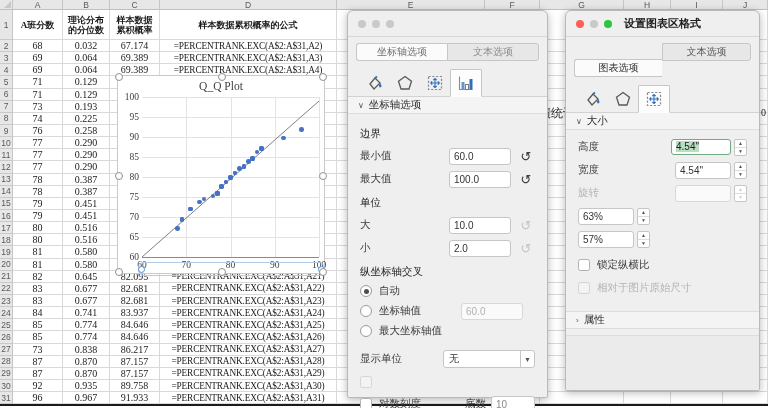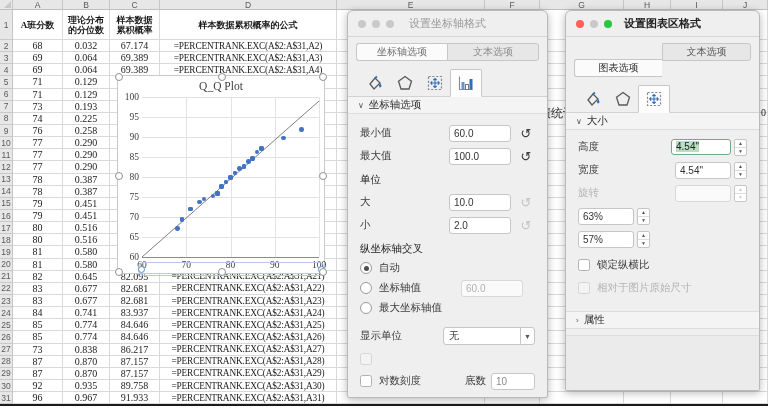--- a/index.html
+++ b/index.html
@@ -535,21 +535,20 @@
     <div class="handle" style="right:-3px;bottom:-3px;"></div>
   </div>
 
   <div class="panel" style="left:347px;top:10px;width:201px;height:388px;z-index:3;">
     <div class="titlebar">
       <div class="lights">
         <div class="light" style="background:#c9c9c9;"></div>
         <div class="light" style="background:#c9c9c9;"></div>
         <div class="light" style="background:#c9c9c9;"></div>
       </div>
-      <div class="ptitle" style="color:#9b9b9b;">设置坐标轴格式</div>
     </div>
     <div class="tabs">
       <div class="tab sel" style="color:#6f6f6f;">坐标轴选项</div>
       <div class="tab" style="color:#8a8a8a;">文本选项</div>
     </div>
     <div class="iconrow">
       <div class="icw">
         <svg width="18" height="18" viewBox="0 0 18 18">
             <path d="M4 10 L9 4 L14 9 L8 15 Z" fill="none" stroke="#5a5a5a" stroke-width="1.3"></path>
             <path d="M14 9 C15.5 11 16 12 15 13 C14 14 12.8 13 13 11.5 Z" fill="#2e6fbb"></path>
@@ -574,20 +573,21 @@
             <rect x="8.5" y="10.5" width="3" height="5" fill="none" stroke="#7a7a7a" stroke-width="1"></rect>
             <rect x="12.5" y="5" width="3" height="10.5" fill="#2e6fbb"></rect>
           </svg>
       </div>
     </div>
     <div class="sechdr">
       <span class="chev">∨</span>
       <span>坐标轴选项</span>
     </div>
     <div class="pbody">
+      <div class="group">边界</div>
       <div class="prow">
         <span class="plabel">最小值</span>
         <span class="inp">60.0</span>
         <span class="undo">↺</span>
       </div>
       <div class="prow">
         <span class="plabel">最大值</span>
         <span class="inp">100.0</span>
         <span class="undo">↺</span>
       </div>

